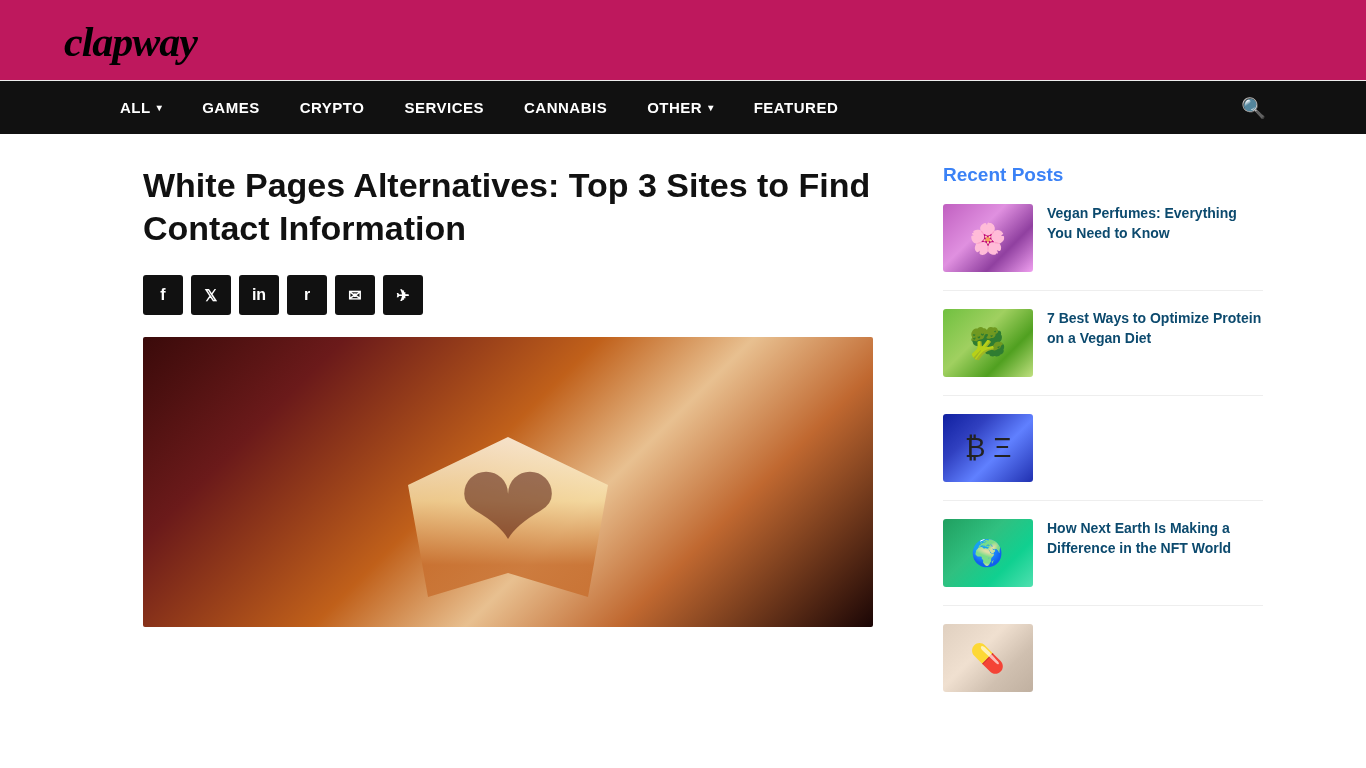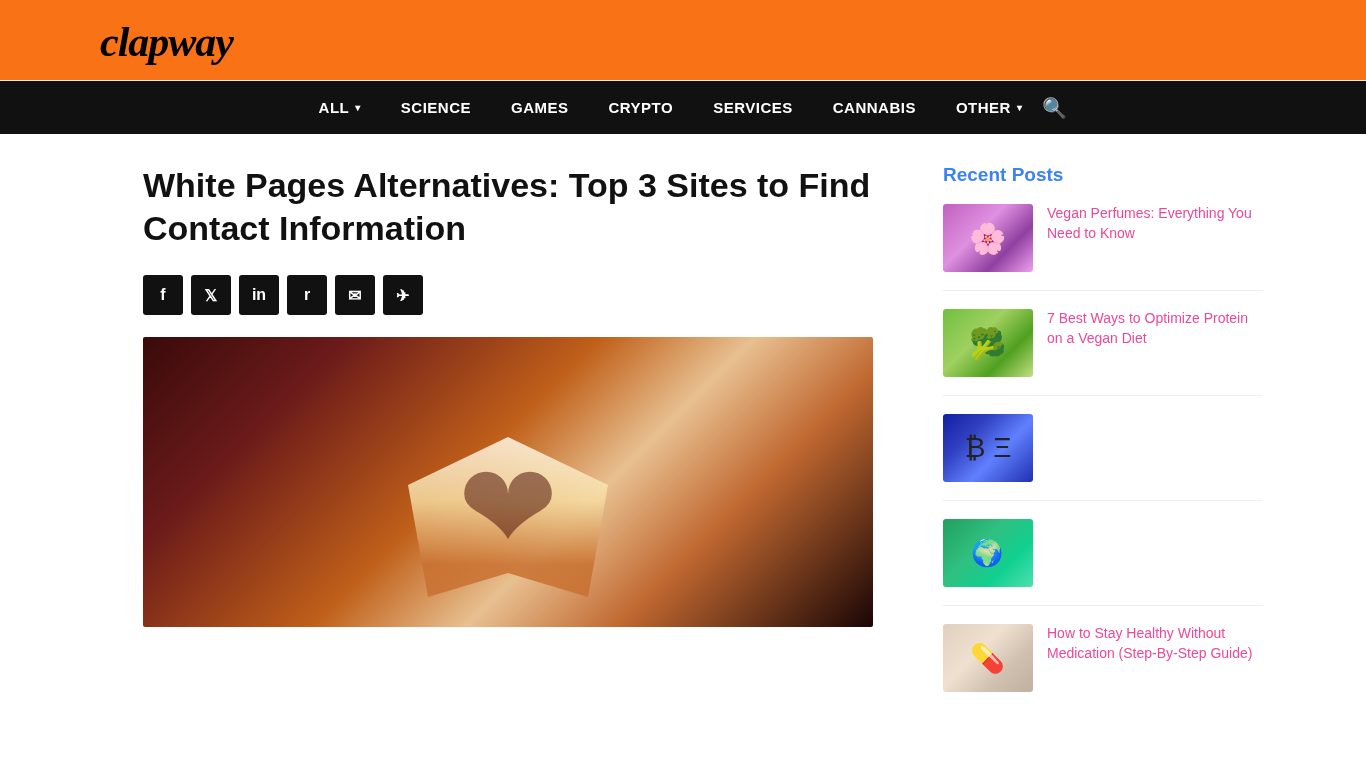--- a/index.html
+++ b/index.html
@@ -1,39 +1,39 @@
 <!DOCTYPE html>
 <html><head>
   <meta charset="utf-8">
   <style>
     * { margin: 0; padding: 0; box-sizing: border-box; }
     body { font-family: Arial, sans-serif; background: #fff; color: #222; }
 
     
     #header {
-      padding: 18px 100px 14px 100px;
-      background: #f97316;
+      padding: 18px 100px 14px 64px;
+      background: #be185d;
       border-bottom: 1px solid #eee;
     }
     #logo {
       font-size: 42px;
       font-weight: 900;
       font-style: italic;
       font-family: Georgia, serif;
       color: #000;
       letter-spacing: -1px;
     }
 
     
     #navbar {
       background: #111;
       padding: 0 100px;
       display: flex;
       align-items: center;
-      justify-content: center;
+      justify-content: space-between;
     }
     #nav-items {
       display: flex;
       align-items: center;
       gap: 0;
     }
     .nav-item {
       color: #fff;
       font-size: 15px;
       font-weight: 700;
@@ -173,23 +173,23 @@
       background: linear-gradient(135deg, #20a060 0%, #30c080 40%, #10d090 70%, #50e0b0 100%);
     }
     .thumb-healthy {
       background: linear-gradient(135deg, #e0d0c0 0%, #f0e0d0 40%, #d0c0b0 70%, #c0b0a0 100%);
     }
     .rp-text {
       flex: 1;
     }
     .rp-title {
       font-size: 14px;
-      font-weight: 400;
+      font-weight: 700;
       line-height: 1.4;
-      color: #ec4899;
+      color: #0c4a6e;
       cursor: pointer;
     }
 
     
     .thumb-crypto-inner {
       width: 100%;
       height: 100%;
       display: flex;
       align-items: center;
       justify-content: center;
@@ -236,37 +236,37 @@
   <div id="logo">clapway</div>
 </div>
 
 <nav id="navbar">
   <div id="nav-items">
     <div class="nav-item">
       <span>ALL</span>
       <span class="nav-chevron">▾</span>
     </div>
     <div class="nav-item">
-      <span>SCIENCE</span>
-    </div>
-    <div class="nav-item">
       <span>GAMES</span>
     </div>
     <div class="nav-item">
       <span>CRYPTO</span>
     </div>
     <div class="nav-item">
       <span>SERVICES</span>
     </div>
     <div class="nav-item">
       <span>CANNABIS</span>
     </div>
     <div class="nav-item">
       <span>OTHER</span>
       <span class="nav-chevron">▾</span>
+    </div>
+    <div class="nav-item">
+      <span>FEATURED</span>
     </div>
   </div>
   <div id="search-icon-nav">🔍</div>
 </nav>
 
 <div id="main-container">
 
   <div id="content">
     <h1 id="article-title">White Pages Alternatives: Top 3 Sites to Find Contact Information</h1>
 
@@ -306,25 +306,25 @@
     <div class="recent-post">
       <div class="rp-thumb thumb-crypto">
         <div class="thumb-crypto-inner">₿ Ξ</div>
       </div>
     </div>
 
     <div class="recent-post">
       <div class="rp-thumb thumb-nextearth">
         <div class="thumb-nextearth-inner">🌍</div>
       </div>
+      <div class="rp-text">
+        <div class="rp-title">How Next Earth Is Making a Difference in the NFT World</div>
+      </div>
     </div>
 
     <div class="recent-post">
       <div class="rp-thumb thumb-healthy">
         <div class="thumb-healthy-inner">💊</div>
       </div>
-      <div class="rp-text">
-        <div class="rp-title">How to Stay Healthy Without Medication (Step-By-Step Guide)</div>
-      </div>
     </div>
 
   </div>
 </div>
 
 </body></html>

